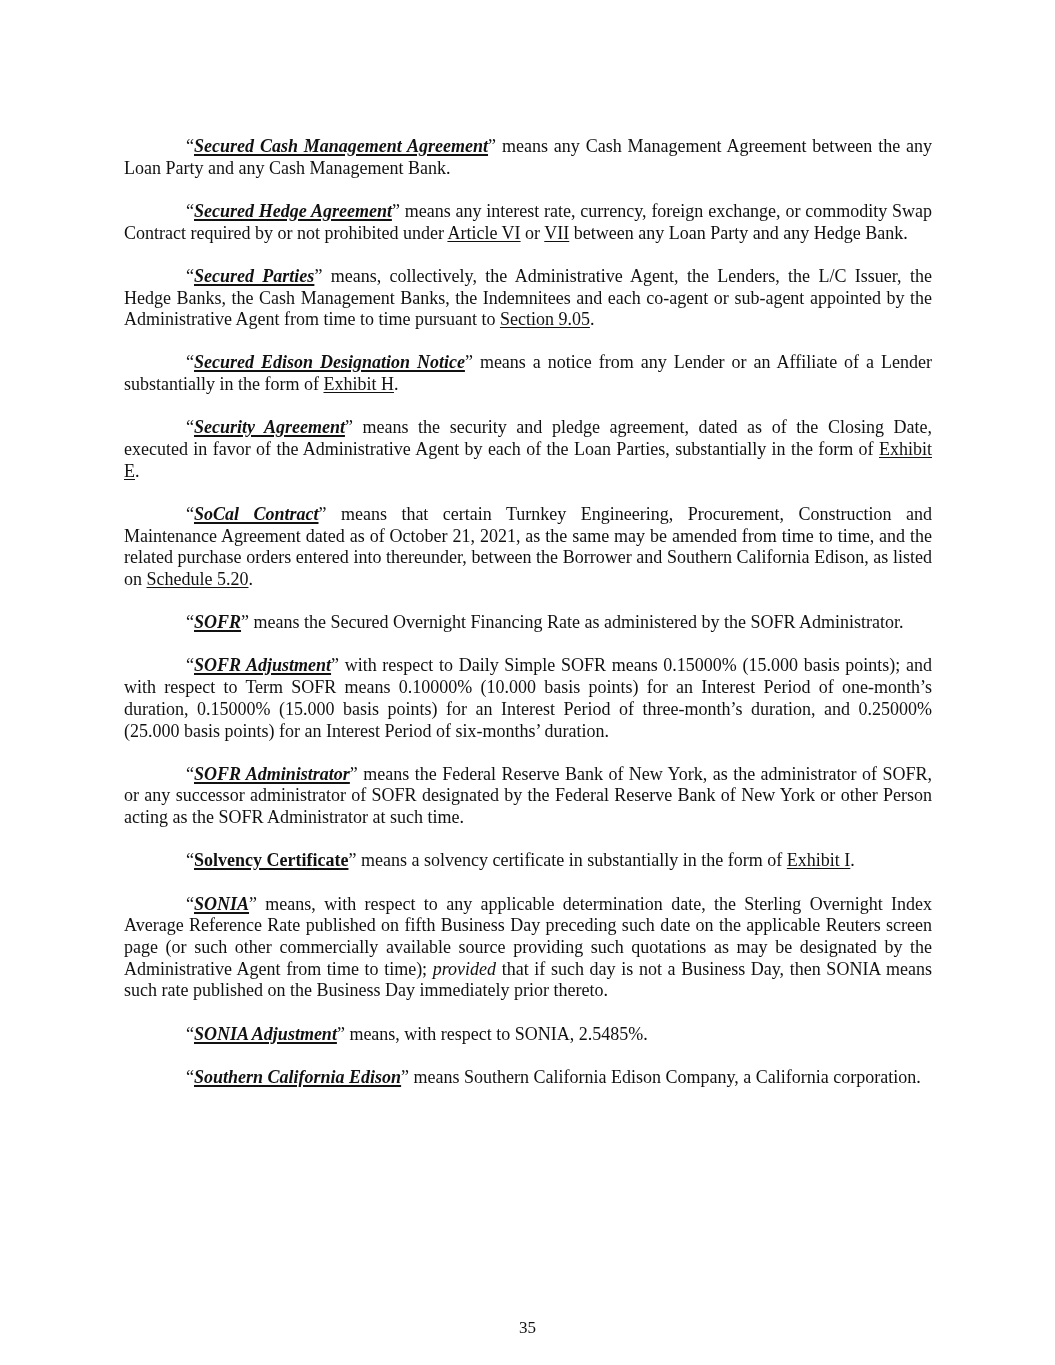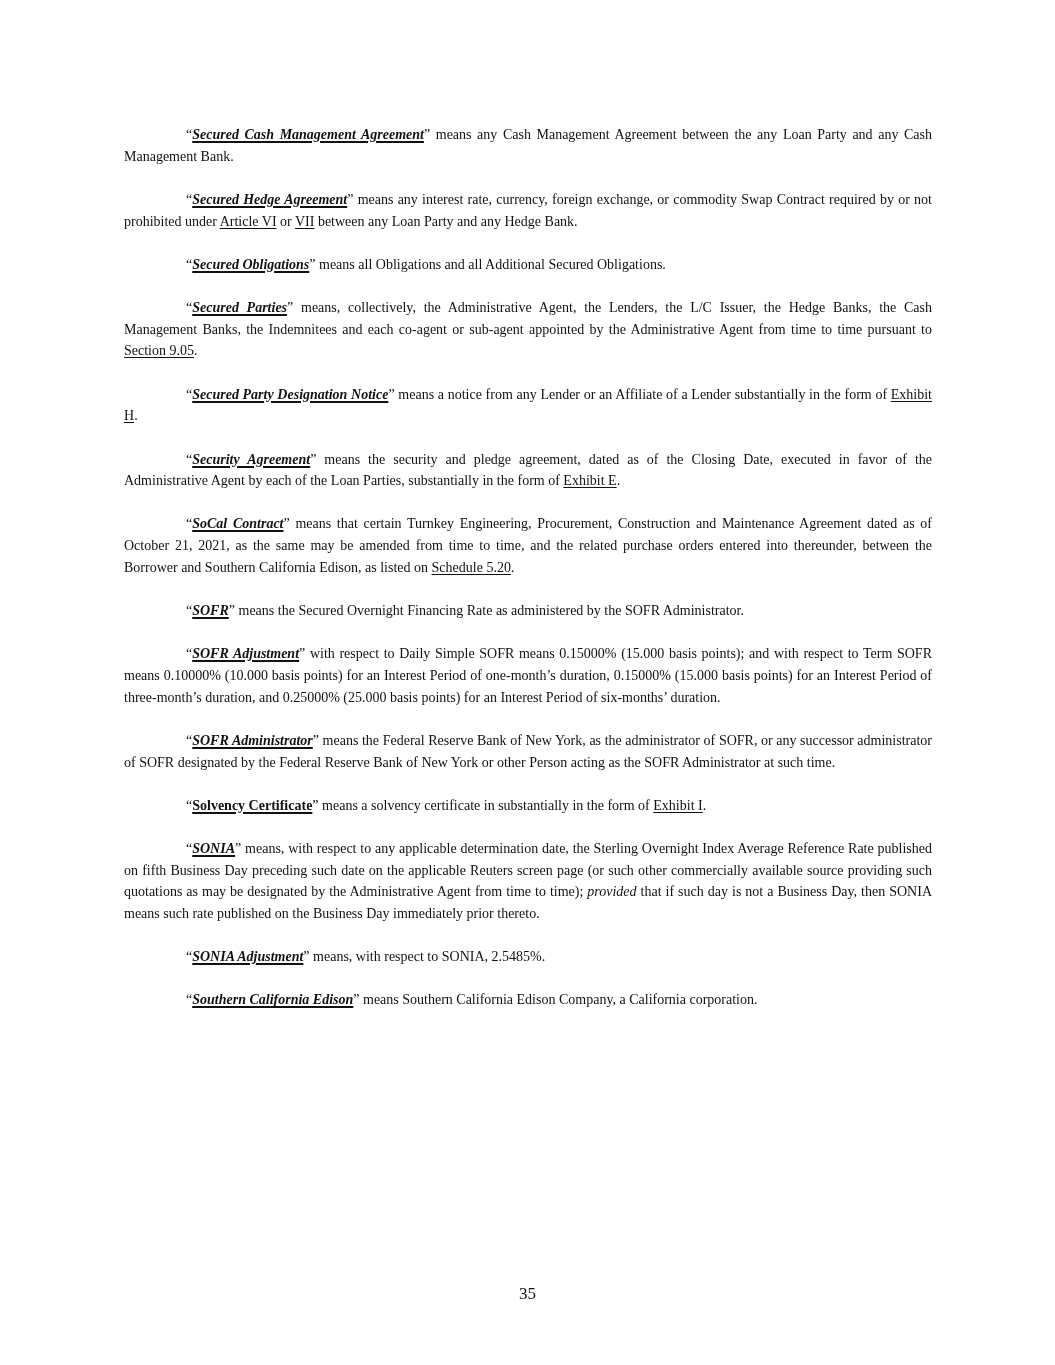--- a/index.html
+++ b/index.html
@@ -7,23 +7,23 @@
     width: 1055px;
     height: 1365px;
     position: relative;
     overflow: hidden;
     font-family: "Liberation Serif", "DejaVu Serif", serif;
     color: #111111;
   }
   .page {
     position: absolute;
     left: 124px;
-    top: 124px;
+    top: 136px;
     width: 808px;
-    font-size: 14px;
+    font-size: 18px;
     line-height: 21.7px;
   }
   .para {
     margin: 0 0 21.5px 0;
     text-align: justify;
     text-indent: 62px;
   }
   .term {
     font-weight: bold;
     font-style: italic;
@@ -41,35 +41,34 @@
     text-decoration: underline;
     text-decoration-thickness: 1px;
     text-underline-offset: 2px;
     margin-top: 14px;
   }
   .ital { font-style: italic; }
   .page-number {
     position: absolute;
     left: 0;
     width: 1055px;
-    top: 1284px;
+    top: 1318px;
     text-align: center;
     font-size: 17px;
   }
 </style>
 </head>
 <body>
 
 <div class="page">
   <div id="definitions">
       <p class="para"><span>“</span><span class="term">Secured Cash Management Agreement</span><span>” means any Cash Management Agreement between the any Loan Party and any Cash Management Bank.</span></p>
       <p class="para"><span>“</span><span class="term">Secured Hedge Agreement</span><span>” means any interest rate, currency, foreign exchange, or commodity Swap Contract required by or not prohibited under </span><span class="ref">Article VI</span><span> or </span><span class="ref">VII</span><span> between any Loan Party and any Hedge Bank.</span></p>
-      <p class="para"><span>“</span><span class="term">Secured Obligations</span><span>” means all Obligations and all Additional Secured Obligations.</span></p>
       <p class="para"><span>“</span><span class="term">Secured Parties</span><span>” means, collectively, the Administrative Agent, the Lenders, the L/C Issuer, the Hedge Banks, the Cash Management Banks, the Indemnitees and each co-agent or sub-agent appointed by the Administrative Agent from time to time pursuant to </span><span class="ref">Section 9.05</span><span>.</span></p>
-      <p class="para"><span>“</span><span class="term">Secured Party Designation Notice</span><span>” means a notice from any Lender or an Affiliate of a Lender substantially in the form of </span><span class="ref">Exhibit H</span><span>.</span></p>
+      <p class="para"><span>“</span><span class="term">Secured Edison Designation Notice</span><span>” means a notice from any Lender or an Affiliate of a Lender substantially in the form of </span><span class="ref">Exhibit H</span><span>.</span></p>
       <p class="para"><span>“</span><span class="term">Security Agreement</span><span>” means the security and pledge agreement, dated as of the Closing Date, executed in favor of the Administrative Agent by each of the Loan Parties, substantially in the form of </span><span class="ref">Exhibit E</span><span>.</span></p>
       <p class="para"><span>“</span><span class="term">SoCal Contract</span><span>” means that certain Turnkey Engineering, Procurement, Construction and Maintenance Agreement dated as of October 21, 2021, as the same may be amended from time to time, and the related purchase orders entered into thereunder, between the Borrower and Southern California Edison, as listed on </span><span class="ref">Schedule 5.20</span><span>.</span></p>
       <p class="para"><span>“</span><span class="term">SOFR</span><span>” means the Secured Overnight Financing Rate as administered by the SOFR Administrator.</span></p>
       <p class="para"><span>“</span><span class="term">SOFR Adjustment</span><span>” with respect to Daily Simple SOFR means 0.15000% (15.000 basis points); and with respect to Term SOFR means 0.10000% (10.000 basis points) for an Interest Period of one-month’s duration, 0.15000% (15.000 basis points) for an Interest Period of three-month’s duration, and 0.25000% (25.000 basis points) for an Interest Period of six-months’ duration.</span></p>
       <p class="para"><span>“</span><span class="term">SOFR Administrator</span><span>” means the Federal Reserve Bank of New York, as the administrator of SOFR, or any successor administrator of SOFR designated by the Federal Reserve Bank of New York or other Person acting as the SOFR Administrator at such time.</span></p>
       <p class="para"><span>“</span><span class="term-bold">Solvency Certificate</span><span>” means a solvency certificate in substantially in the form of </span><span class="ref">Exhibit I</span><span>.</span></p>
       <p class="para"><span>“</span><span class="term">SONIA</span><span>” means, with respect to any applicable determination date, the Sterling Overnight Index Average Reference Rate published on fifth Business Day preceding such date on the applicable Reuters screen page (or such other commercially available source providing such quotations as may be designated by the Administrative Agent from time to time); </span><span class="ital">provided</span><span> that if such day is not a Business Day, then SONIA means such rate published on the Business Day immediately prior thereto.</span></p>
       <p class="para"><span>“</span><span class="term">SONIA Adjustment</span><span>” means, with respect to SONIA, 2.5485%.</span></p>
       <p class="para"><span>“</span><span class="term">Southern California Edison</span><span>” means Southern California Edison Company, a California corporation.</span></p>
     </div>

